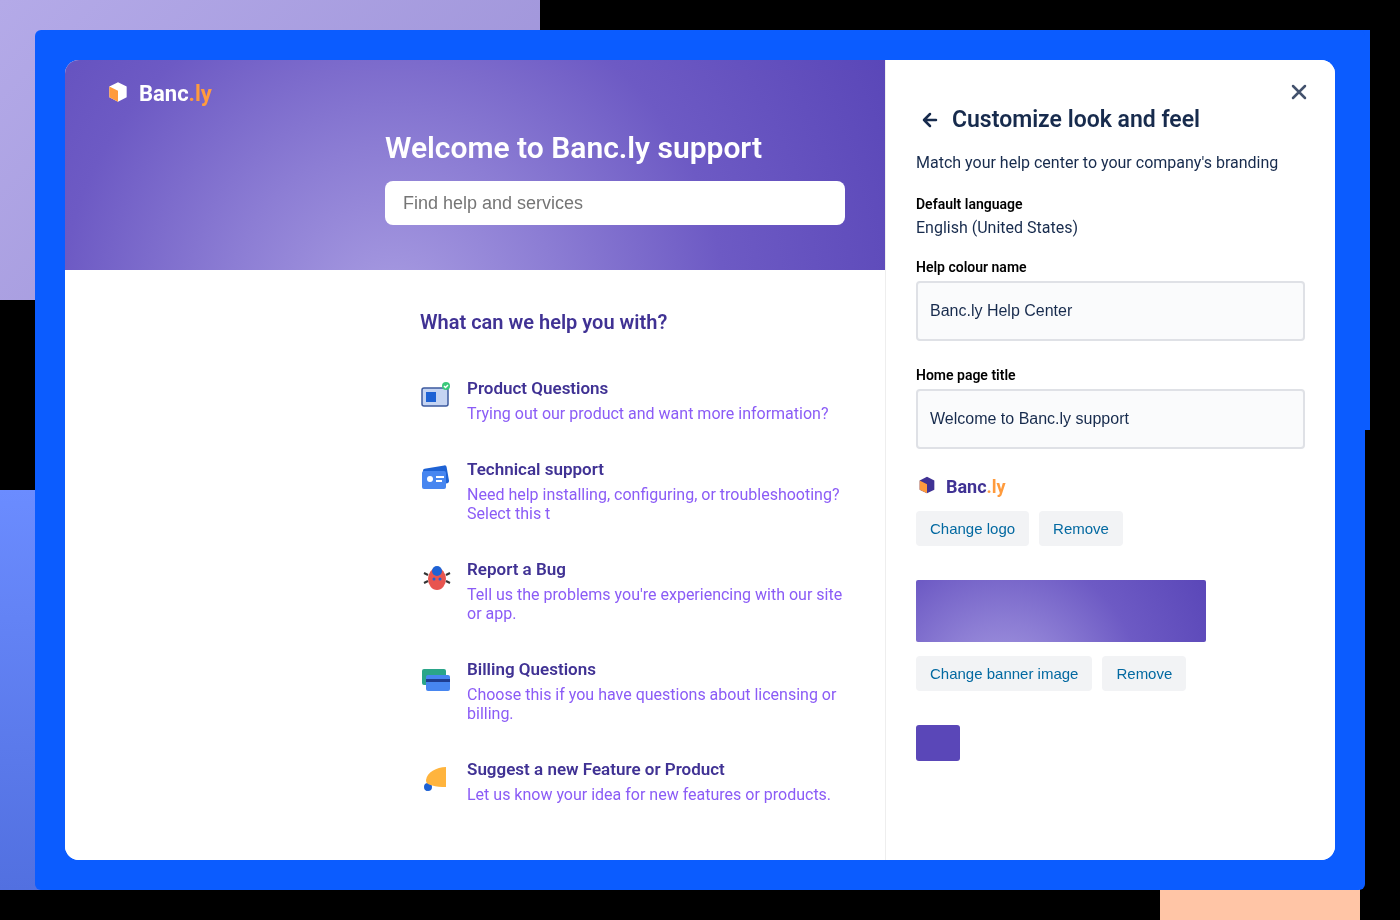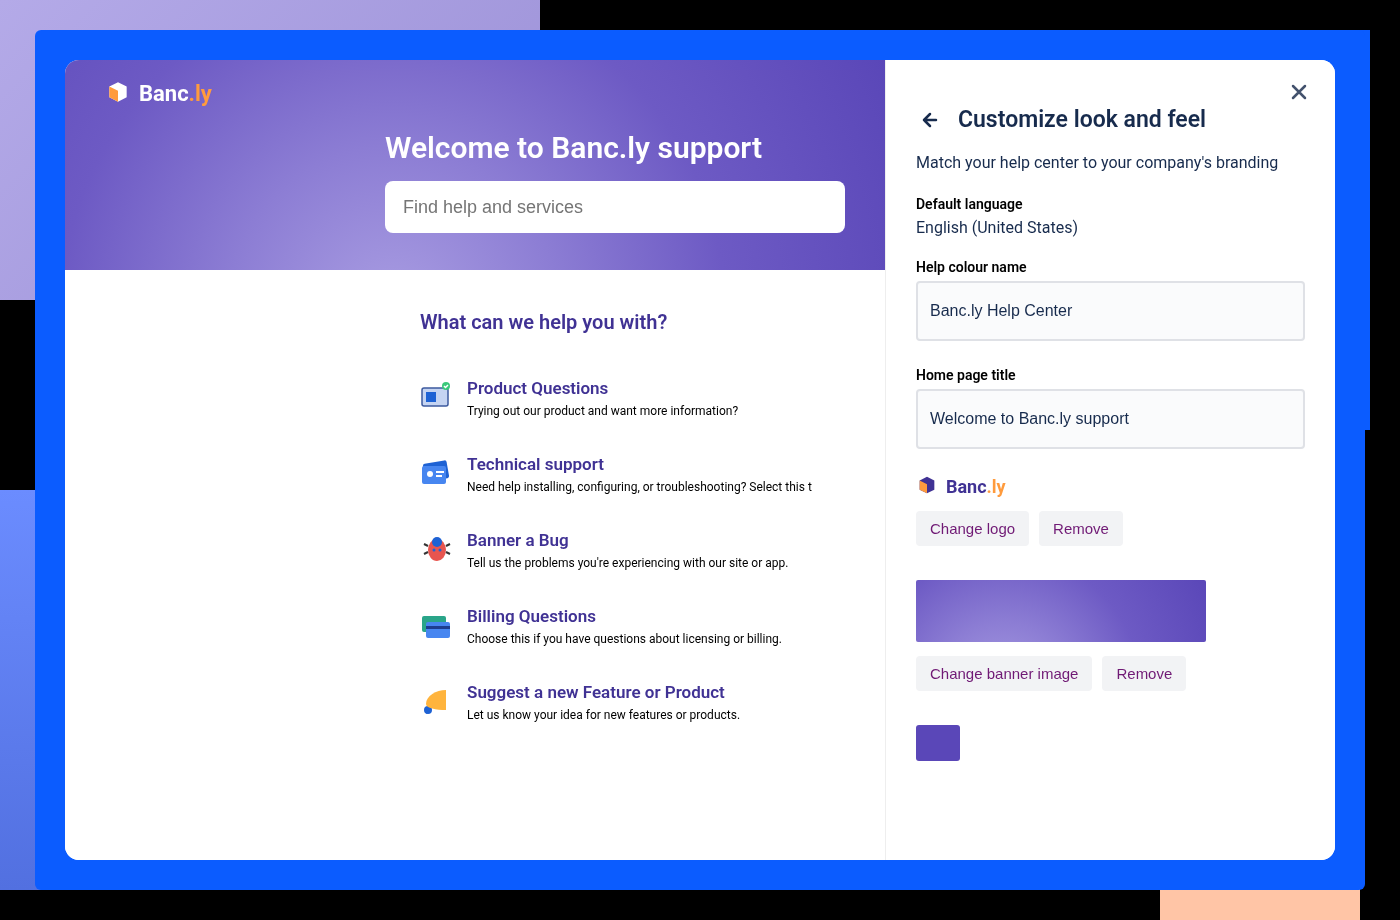--- a/index.html
+++ b/index.html
@@ -39,53 +39,53 @@
   padding: 20px 40px 10px;
   position: relative;
 }
 .logo-row { display: flex; align-items: center; gap: 8px; }
 .logo-mark { width: 26px; height: 26px; }
 .logo-text { color: #fff; font-weight: 700; font-size: 22px; }
 .logo-text .ly { color: #ff9b3d; }
 .hero-title { color: #fff; font-size: 30px; font-weight: 600; margin: 24px 0 16px; text-align: left; padding-left: 280px; }
 .hero-inner { padding-left: 280px; }
 .search {
-  width: 100%; height: 52px; border-radius: 8px; border: none;
+  width: 100%; height: 44px; border-radius: 8px; border: none;
   padding: 0 18px; font-size: 18px; background: #fff;
 }
 .content { flex: 1; background: #fff; padding: 40px 40px 40px 355px; overflow: auto; }
 .section-title { color: #403294; font-weight: 600; font-size: 20px; margin-bottom: 44px; }
 .topic { display: flex; gap: 13px; margin-bottom: 36px; align-items: flex-start; }
 .topic-icon { width: 34px; height: 34px; flex-shrink: 0; margin-top: 2px; }
 .topic-title { color: #403294; font-weight: 600; font-size: 17px; margin-bottom: 6px; }
-.topic-desc { color: #000000; font-size: 12px; }
+.topic-desc { color: #8b5cf6; font-size: 16px; }
 .panel {
   width: 450px; background: #fff; border-left: 1px solid #eee;
   padding: 24px 30px 0; overflow: auto; position: relative;
 }
 .close-x { position: absolute; top: 22px; right: 26px; cursor: pointer; }
-.panel-head { display: flex; align-items: center; gap: 20px; margin-top: 22px; margin-bottom: 20px; }
+.panel-head { display: flex; align-items: center; gap: 14px; margin-top: 22px; margin-bottom: 20px; }
 .back-arrow { cursor: pointer; }
 .panel-title { font-size: 23px; font-weight: 600; color: #172b4d; }
 .panel-sub { color: #172b4d; font-size: 16px; margin-bottom: 24px; }
 .field-label { color: #000000; font-size: 14px; font-weight: 600; margin-bottom: 6px; }
 .field-value { color: #172b4d; font-size: 16px; margin-bottom: 22px; }
 .text-input {
   width: 100%; height: 60px; border: 2px solid #dfe1e6; border-radius: 4px;
   padding: 0 12px; font-size: 16px; color: #172b4d; margin-bottom: 26px;
   background: #fafbfc;
 }
 .logo-preview { display: flex; align-items: center; gap: 8px; margin-bottom: 14px; }
 .logo-preview-mark { width: 22px; height: 22px; }
 .logo-preview-text { color: #403294; font-weight: 700; font-size: 18px; }
 .logo-preview-text .ly { color: #ff9b3d; }
 .btn-row { display: flex; gap: 10px; margin-bottom: 34px; }
 .btn {
   background: #f2f3f5; border: none; border-radius: 4px;
-  padding: 9px 14px; font-size: 15px; color: #701a75; cursor: pointer;
+  padding: 9px 14px; font-size: 15px; color: #0369a1; cursor: pointer;
 }
 .banner-preview {
   width: 290px; height: 62px; border-radius: 2px; margin-bottom: 14px;
   background: radial-gradient(circle at 30% 180%, #a99de2 0%, #8c7dd4 30%, #6d5ac4 60%, #5a47b8 100%);
 }
 .color-swatch { width: 44px; height: 36px; background: #5a47b8; border-radius: 3px; margin-top: 8px; }
 svg { display: block; }
 </style>
 </head>
 <body>
@@ -146,21 +146,21 @@
 
         <div class="topic">
           <svg class="topic-icon" viewBox="0 0 34 34">
               <ellipse cx="17" cy="18" rx="9" ry="11" fill="#e8554f"></ellipse>
               <circle cx="17" cy="10" r="5" fill="#1e62d4"></circle>
               <path d="M8 14l-4-2M8 20l-4 2M26 14l4-2M26 20l4 2" stroke="#333" stroke-width="2"></path>
               <circle cx="14" cy="18" r="1.5" fill="#1e62d4"></circle>
               <circle cx="20" cy="18" r="1.5" fill="#1e62d4"></circle>
             </svg>
           <div>
-            <div class="topic-title">Banner a Bug</div>
+            <div class="topic-title">Report a Bug</div>
             <div class="topic-desc">Tell us the problems you're experiencing with our site or app.</div>
           </div>
         </div>
 
         <div class="topic">
           <svg class="topic-icon" viewBox="0 0 34 34">
               <rect x="2" y="8" width="24" height="16" rx="2" fill="#2aa589"></rect>
               <rect x="6" y="14" width="24" height="16" rx="2" fill="#4786f0"></rect>
               <rect x="6" y="18" width="24" height="3" fill="#1e3d8f"></rect>
             </svg>

